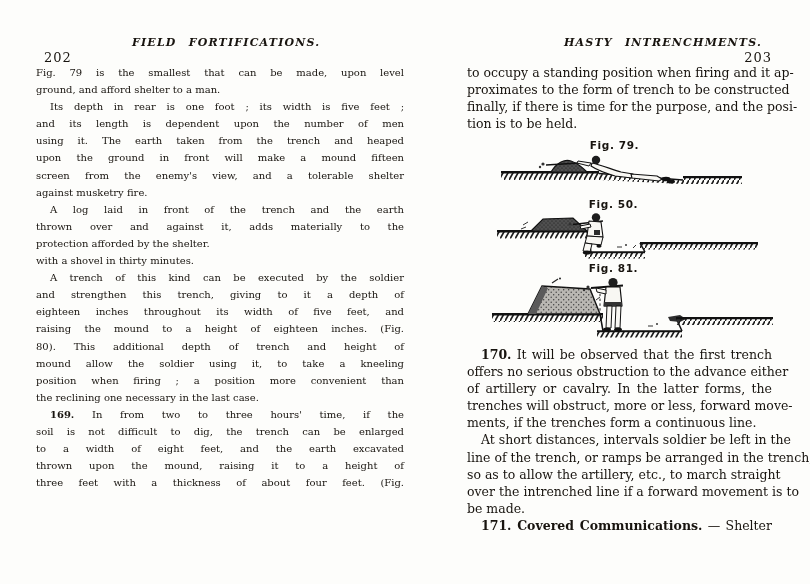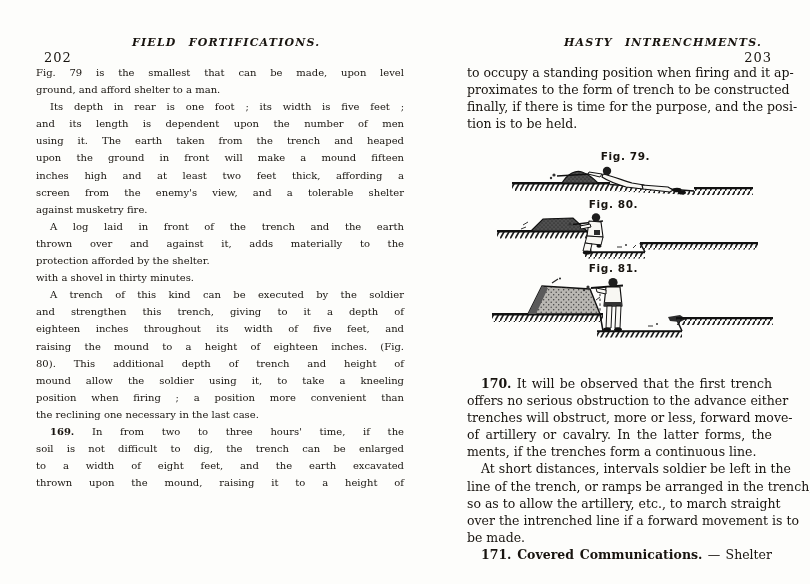--- a/index.html
+++ b/index.html
@@ -14,21 +14,21 @@
   #left-page .pnum-corner{left:8px;}
   #right-page .pnum-corner{right:0px;}
   .runtitle{position:absolute;top:6px;font-style:italic;font-weight:bold;font-size:11px;
             letter-spacing:1.2px;word-spacing:7px;white-space:nowrap;}
   #left-page .runtitle{left:96px;}
   #right-page .runtitle{left:97px;font-style:italic;}
 
   .textcol{position:absolute;left:0;right:0;}
   #left-text{top:34px;}
   #rp-para1{top:34px;}
-  #rp-para2{top:345px;}
+  #rp-para2{top:316px;}
   .tline{line-height:17.1px;height:17.1px;text-align:justify;text-align-last:justify;
          font-size:10px;white-space:nowrap;}
   #right-page .tline{font-size:12.5px;}
   .tline.last{text-align-last:left;}
   .tline.indent{text-indent:14px;}
   .tline b{font-weight:bold;}
 
   #figs{position:absolute;left:0;top:108px;width:305px;height:215px;}
   .fig{position:absolute;left:0;width:100%;}
   #fig79{top:0;}
@@ -59,21 +59,20 @@
         <div class="tline last"><b class="pno"></b><span>ground, and afford shelter to a man.</span></div>
 
         <div class="tline indent"><b class="pno"></b><span>Its depth in rear is one foot ; its width is five feet ;</span></div>
 
         <div class="tline"><b class="pno"></b><span>and its length is dependent upon the number of men</span></div>
 
         <div class="tline"><b class="pno"></b><span>using it. The earth taken from the trench and heaped</span></div>
 
         <div class="tline"><b class="pno"></b><span>upon the ground in front will make a mound fifteen</span></div>
 
-        <div class="tline"><b class="pno"></b><span>inches high and at least two feet thick, affording a</span></div>
 
         <div class="tline"><b class="pno"></b><span>screen from the enemy's view, and a tolerable shelter</span></div>
 
         <div class="tline last"><b class="pno"></b><span>against musketry fire.</span></div>
 
         <div class="tline indent"><b class="pno"></b><span>A log laid in front of the trench and the earth</span></div>
 
         <div class="tline"><b class="pno"></b><span>thrown over and against it, adds materially to the</span></div>
 
         <div class="tline last"><b class="pno"></b><span>protection afforded by the shelter.</span></div>
@@ -98,20 +97,21 @@
         <div class="tline last"><b class="pno"></b><span>the reclining one necessary in the last case.</span></div>
 
         <div class="tline indent"><b class="pno">169.</b><span> In from two to three hours' time, if the</span></div>
 
         <div class="tline"><b class="pno"></b><span>soil is not difficult to dig, the trench can be enlarged</span></div>
 
         <div class="tline"><b class="pno"></b><span>to a width of eight feet, and the earth excavated</span></div>
 
         <div class="tline"><b class="pno"></b><span>thrown upon the mound, raising it to a height of</span></div>
 
+        <div class="tline"><b class="pno"></b><span>three feet with a thickness of about four feet. (Fig.</span></div>
 
       </div>
   </section>
 
   <section class="page" id="right-page">
     <header class="phead">
       <span class="runtitle">HASTY INTRENCHMENTS.</span>
       <span class="pnum-corner">203</span>
     </header>
 
@@ -121,21 +121,21 @@
 
         <div class="tline"><b class="pno"></b><span>proximates to the form of trench to be constructed</span></div>
 
         <div class="tline"><b class="pno"></b><span>finally, if there is time for the purpose, and the posi-</span></div>
 
         <div class="tline last"><b class="pno"></b><span>tion is to be held.</span></div>
       </div>
 
     <div id="figs">
 
-      <figure class="fig" id="fig79" style="margin:12px;">
+      <figure class="fig" id="fig79" style="margin:1px;">
         <figcaption class="figlabel">Fig. 79.</figcaption>
         <svg width="245" height="38" viewBox="0 0 245 38">
           <defs>
             <pattern id="h79" width="5" height="9" patternUnits="userSpaceOnUse">
               <line x1="0" y1="9" x2="5" y2="0" stroke="#1c1c1c" stroke-width="1.7"></line>
             </pattern>
             <pattern id="s79" width="4" height="4" patternUnits="userSpaceOnUse">
               <circle cx="1" cy="1" r="0.6" fill="#111"></circle>
                 <circle cx="3" cy="3" r="0.6" fill="#111"></circle>
             </pattern>
@@ -164,21 +164,21 @@
             <path d="M93,10 C102,12 112,16 122,19 L134,21 L133,25 L116,23 C106,20 95,15 92,13 Z" fill="#f8f7f3" stroke="#111" stroke-width="1.2"></path>
             <path d="M90,13 L78,10 L79,8 L92,10 Z" fill="#f8f7f3" stroke="#111" stroke-width="1"></path>
             <path d="M132,21 L158,23 L163,26 L160,28 L133,25 Z" fill="#f8f7f3" stroke="#111" stroke-width="1.1"></path>
             <ellipse cx="167" cy="26" rx="4.5" ry="2.3" fill="#111"></ellipse>
             <ellipse cx="172" cy="28.5" rx="4" ry="2" fill="#111"></ellipse>
           </g>
         </svg>
       </figure>
 
       <figure class="fig" id="fig80" style="margin:0;">
-        <figcaption class="figlabel">Fig. 80.</figcaption>
+        <figcaption class="figlabel">Fig. 50.</figcaption>
         <svg width="265" height="52" viewBox="0 0 265 52">
           <defs>
             <pattern id="h80" width="5" height="9" patternUnits="userSpaceOnUse">
               <line x1="0" y1="9" x2="5" y2="0" stroke="#1c1c1c" stroke-width="1.7"></line>
             </pattern>
             <pattern id="s80" width="4" height="4" patternUnits="userSpaceOnUse">
               <circle cx="1" cy="1" r="0.6" fill="#151515"></circle>
                 <circle cx="3" cy="3" r="0.6" fill="#151515"></circle>
             </pattern>
           </defs>
@@ -274,23 +274,23 @@
         </svg>
       </figure>
     </div>
 
     <div class="textcol" id="rp-para2">
 
         <div class="tline indent"><b class="pno">170.</b><span> It will be observed that the first trench</span></div>
 
         <div class="tline"><b class="pno"></b><span>offers no serious obstruction to the advance either</span></div>
 
+        <div class="tline"><b class="pno"></b><span>of artillery or cavalry. In the latter forms, the</span></div>
+
         <div class="tline"><b class="pno"></b><span>trenches will obstruct, more or less, forward move-</span></div>
-
-        <div class="tline"><b class="pno"></b><span>of artillery or cavalry. In the latter forms, the</span></div>
 
         <div class="tline last"><b class="pno"></b><span>ments, if the trenches form a continuous line.</span></div>
 
         <div class="tline indent"><b class="pno"></b><span>At short distances, intervals soldier be left in the</span></div>
 
         <div class="tline"><b class="pno"></b><span>line of the trench, or ramps be arranged in the trench,</span></div>
 
         <div class="tline"><b class="pno"></b><span>so as to allow the artillery, etc., to march straight</span></div>
 
         <div class="tline"><b class="pno"></b><span>over the intrenched line if a forward movement is to</span></div>

